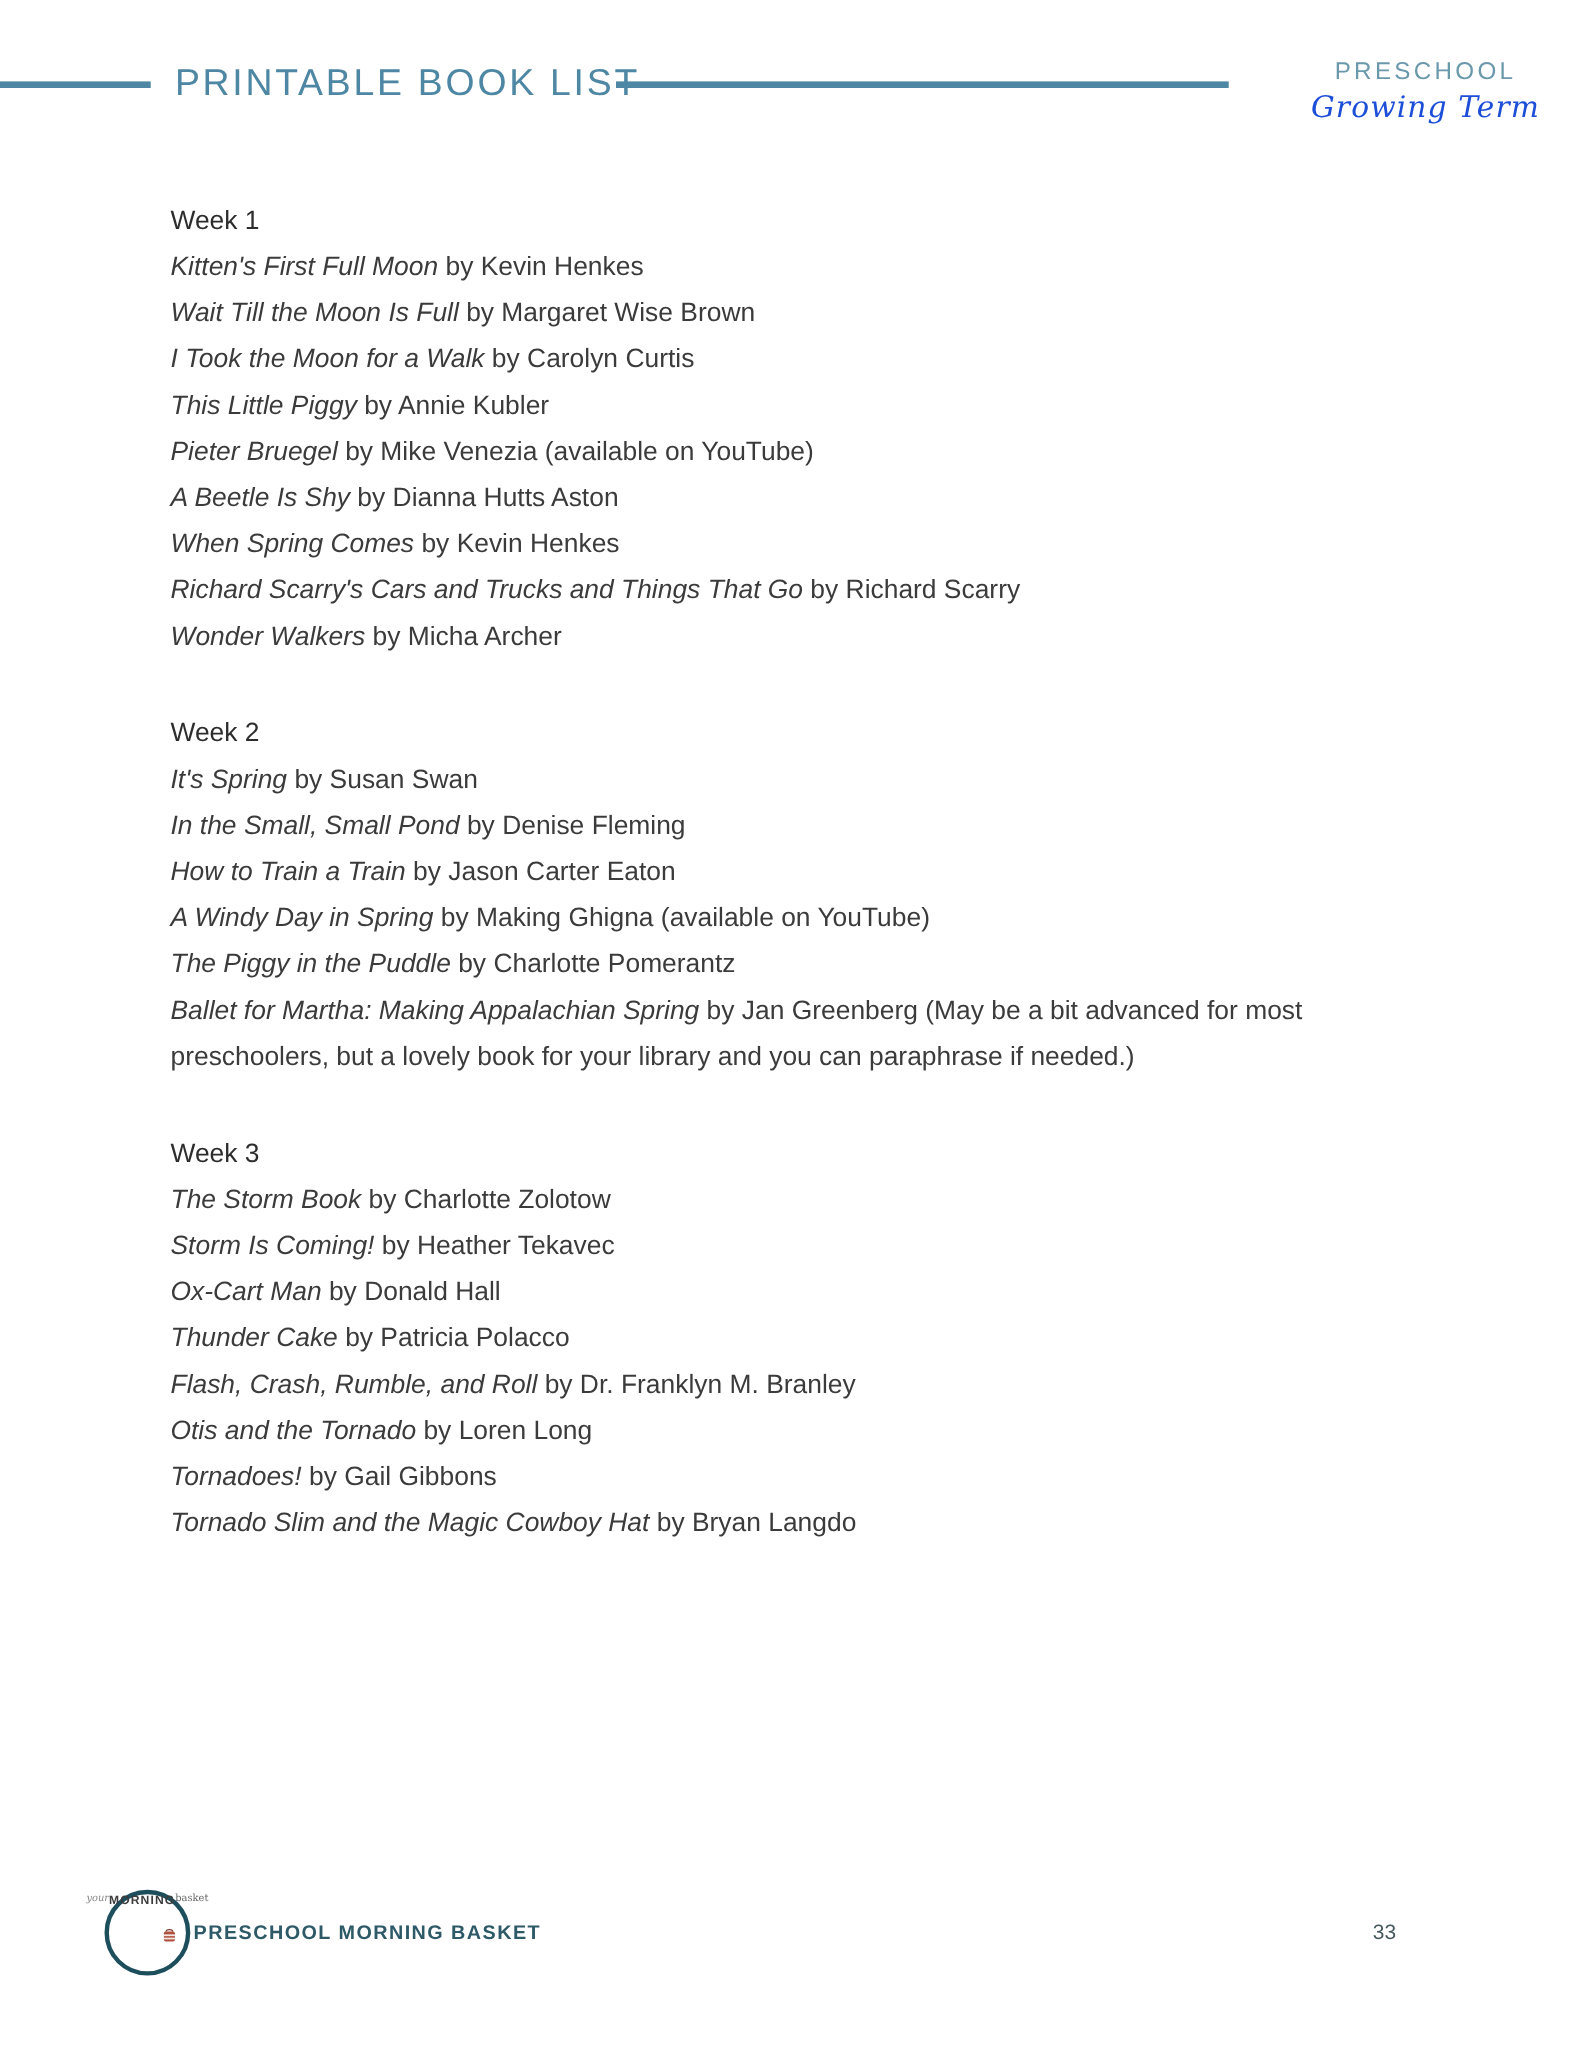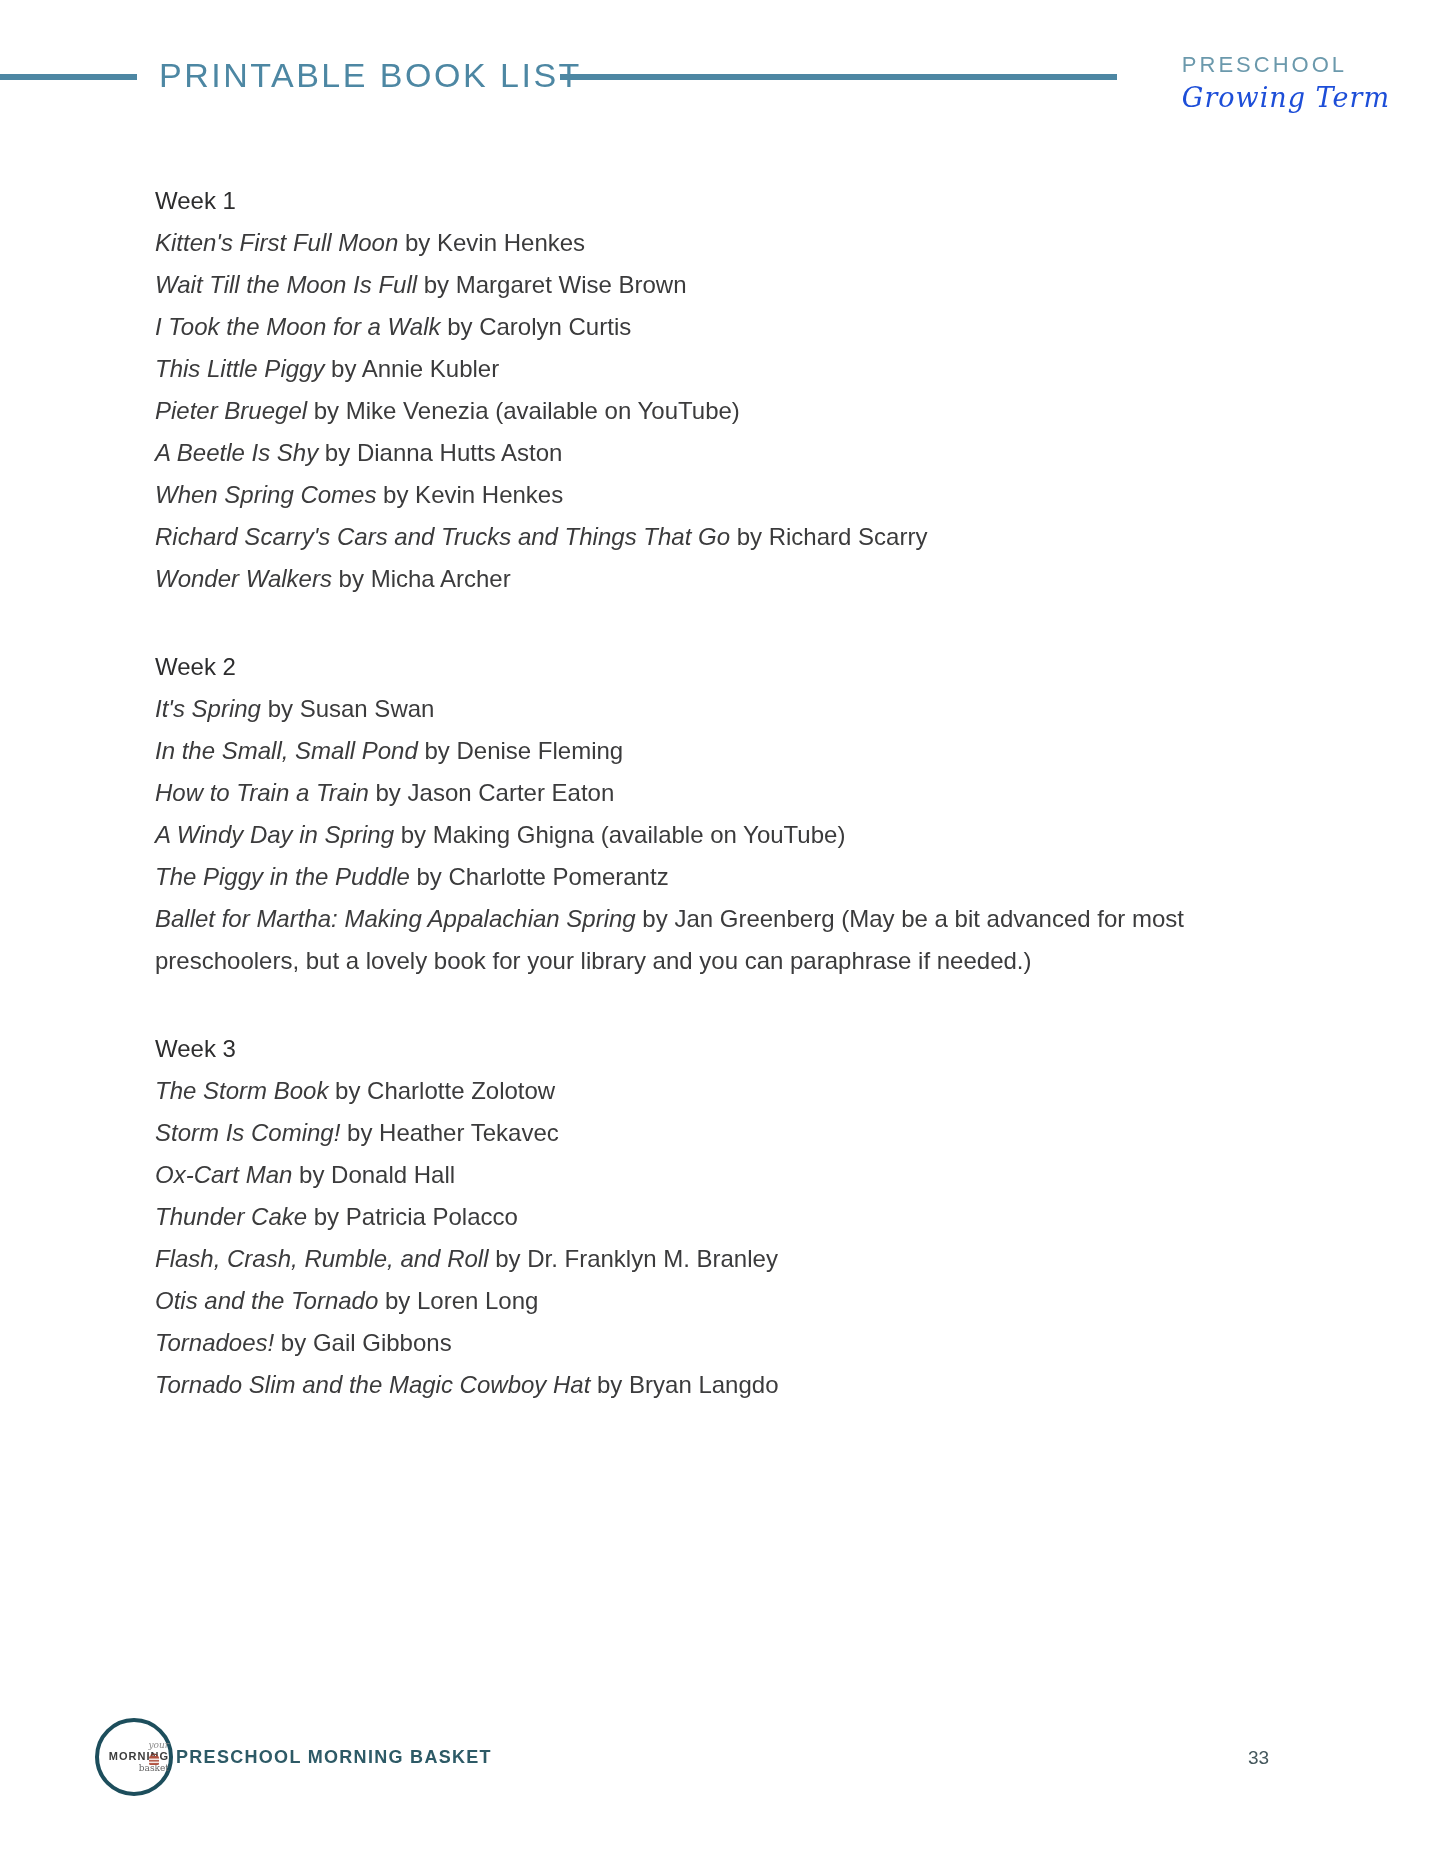--- a/index.html
+++ b/index.html
@@ -14,21 +14,21 @@
 
   
   .rule { position:absolute; height:6px; background:#4d87a3; }
   .rule-left  { left:0;   top:74px; width:137px; }
   .rule-right { left:560px; top:74px; width:557px; }
   .header-title {
     position:absolute; left:159px; top:56px;
     font-size:34px; font-weight:400; letter-spacing:2.5px;
     color:#4d87a3; white-space:nowrap;
   }
-  .brand { position:absolute; right:55px; top:52px; text-align:left; }
+  .brand { position:absolute; right:45px; top:52px; text-align:center; }
   .brand-line1 {
     font-size:22px; letter-spacing:3px; color:#6b99ac; font-weight:400;
   }
   .brand-line2 {
     font-family:"DejaVu Serif", serif; font-style:italic;
     font-size:27px; color:#1d4ed8; margin-top:4px; letter-spacing:1px;
   }
 
   
   .book-list { position:absolute; left:155px; top:180px; width:1035px; }
@@ -38,21 +38,21 @@
   }
   .book {
     font-size:24px; line-height:42px; color:#3b3b3c; font-weight:400;
   }
   .book em { font-style:italic; }
 
   
   .footer-logo {
     position:absolute; left:95px; top:1718px; width:78px; height:78px;
     border:4px solid #1d4e5c; border-radius:50%;
-    display:flex; flex-direction:column; align-items:flex-end; justify-content:center;
+    display:flex; align-items:flex-start; justify-content:center;
     background:#ffffff;
   }
   .logo-your   { font-family:"DejaVu Serif", serif; font-style:italic; font-size:9px;  color:#8a8a8a; line-height:1; }
   .logo-morning{ font-size:11px; letter-spacing:1px; color:#3c3c3c; line-height:1.2; font-weight:700; }
   .logo-basket { font-family:"DejaVu Serif", serif; font-size:9px;  color:#666666; line-height:1; }
   .logo-basket-icon { position:absolute; right:9px; top:30px; }
   .footer-site {
     position:absolute; left:176px; top:1747px;
     font-size:18px; font-weight:700; letter-spacing:1.3px; color:#2d5a66;
     white-space:nowrap;

